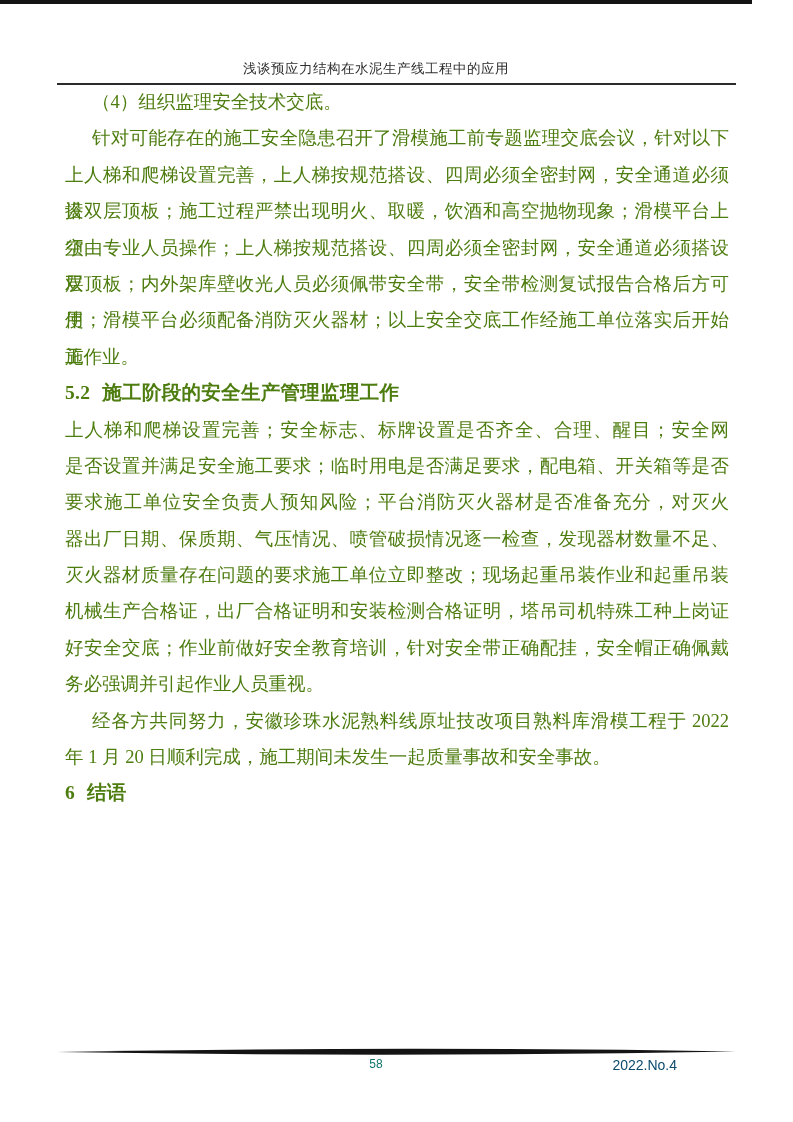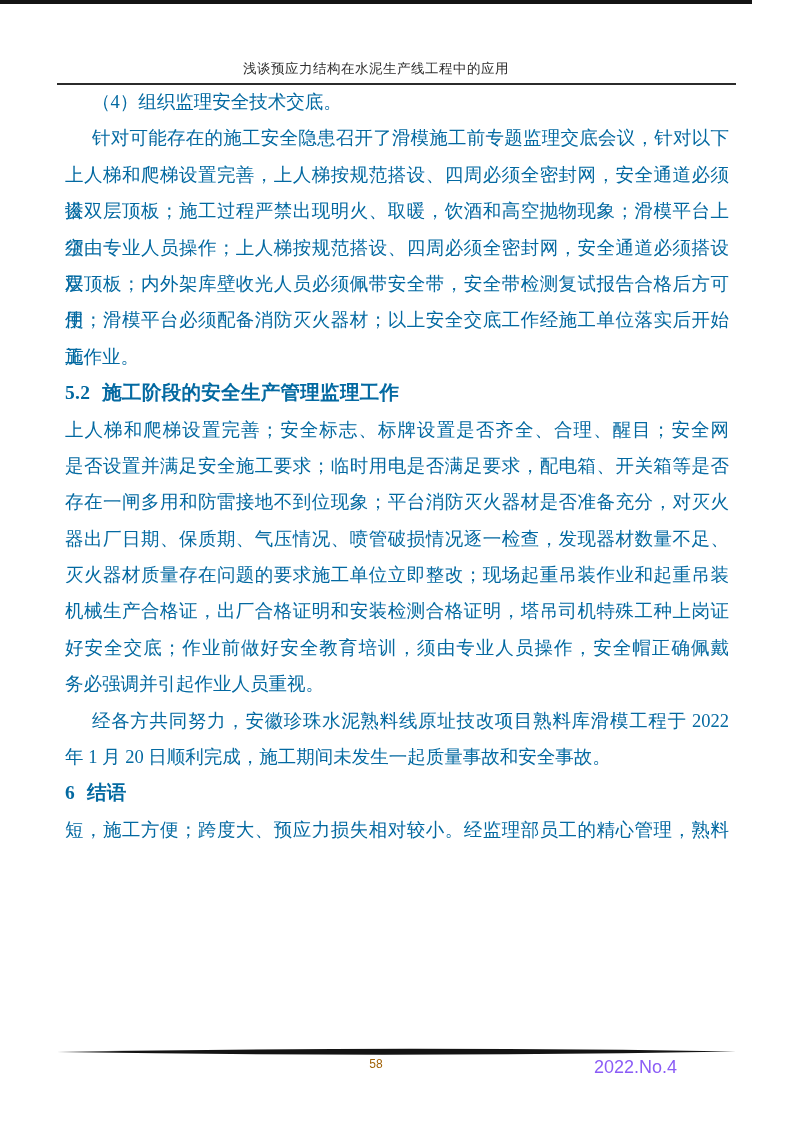--- a/index.html
+++ b/index.html
@@ -36,21 +36,21 @@
   .content {
     position: absolute;
     left: 65px; top: 84px;
     width: 664px;
   }
   .line {
     height: 36.4px;
     line-height: 36.4px;
     font-size: 18.5px;
     white-space: nowrap;
-    color: #0369a1;
+    color: #4d7c0f;
   }
   .line.just {
     white-space: normal;
     text-align: justify;
     text-align-last: justify;
     text-justify: inter-character;
   }
   .line.indent { text-indent: 27px; }
   .line.heading {
     font-weight: bold;
@@ -63,28 +63,28 @@
     left: 57px; top: 1047px;
     width: 679px; height: 10px;
   }
   .page-num {
     position: absolute;
     left: 0; top: 1057px;
     width: 100%;
     text-align: center;
     font-family: "Liberation Sans", sans-serif;
     font-size: 12px;
-    color: #a16207;
+    color: #0f766e;
   }
   .issue {
     position: absolute;
     right: 75px; top: 1057px;
     font-family: "Liberation Sans", sans-serif;
-    font-size: 18px;
-    color: #8b5cf6;
+    font-size: 14px;
+    color: #0c4a6e;
     text-align: center;
   }
 </style>
 </head>
 <body>
 
 <div class="page">
   <div class="top-bar"></div>
 
   <div class="running-head">浅谈预应力结构在水泥生产线工程中的应用</div>
@@ -96,30 +96,29 @@
       <div class="line indent just">针对可能存在的施工安全隐患召开了滑模施工前专题监理交底会议，针对以下</div>
       <div class="line just">上人梯和爬梯设置完善，上人梯按规范搭设、四周必须全密封网，安全通道必须搭</div>
       <div class="line just">设双层顶板；施工过程严禁出现明火、取暖，饮酒和高空抛物现象；滑模平台上空</div>
       <div class="line just">须由专业人员操作；上人梯按规范搭设、四周必须全密封网，安全通道必须搭设双</div>
       <div class="line just">层顶板；内外架库壁收光人员必须佩带安全带，安全带检测复试报告合格后方可使</div>
       <div class="line just">用；滑模平台必须配备消防灭火器材；以上安全交底工作经施工单位落实后开始施</div>
       <div class="line">工作业。</div>
       <div class="line heading"><span class="h-num">5.2</span><span class="h-text">施工阶段的安全生产管理监理工作</span></div>
       <div class="line just">上人梯和爬梯设置完善；安全标志、标牌设置是否齐全、合理、醒目；安全网</div>
       <div class="line just">是否设置并满足安全施工要求；临时用电是否满足要求，配电箱、开关箱等是否</div>
-      <div class="line just">存在一闸多用和防雷接地不到位现象；平台消防灭火器材是否准备充分，对灭火</div>
+      <div class="line just">要求施工单位安全负责人预知风险；平台消防灭火器材是否准备充分，对灭火</div>
       <div class="line just">器出厂日期、保质期、气压情况、喷管破损情况逐一检查，发现器材数量不足、</div>
       <div class="line just">灭火器材质量存在问题的要求施工单位立即整改；现场起重吊装作业和起重吊装</div>
       <div class="line just">机械生产合格证，出厂合格证明和安装检测合格证明，塔吊司机特殊工种上岗证</div>
-      <div class="line just">好安全交底；作业前做好安全教育培训，须由专业人员操作，安全帽正确佩戴</div>
+      <div class="line just">好安全交底；作业前做好安全教育培训，针对安全带正确配挂，安全帽正确佩戴</div>
       <div class="line">务必强调并引起作业人员重视。</div>
       <div class="line indent just">经各方共同努力，安徽珍珠水泥熟料线原址技改项目熟料库滑模工程于 2022</div>
       <div class="line">年 1 月 20 日顺利完成，施工期间未发生一起质量事故和安全事故。</div>
       <div class="line heading"><span class="h-num">6</span><span class="h-text">结语</span></div>
-      <div class="line just">短，施工方便；跨度大、预应力损失相对较小。经监理部员工的精心管理，熟料</div>
     </div>
 
   <svg class="footer-bar" viewBox="0 0 679 10" preserveAspectRatio="none">
     <path d="M 0 5 Q 340 -1 679 4.5 Q 340 10.5 0 5 Z" fill="#141414"></path>
   </svg>
 
   <div class="page-num">58</div>
 
   <div class="issue">2022.No.4</div>
 </div>

